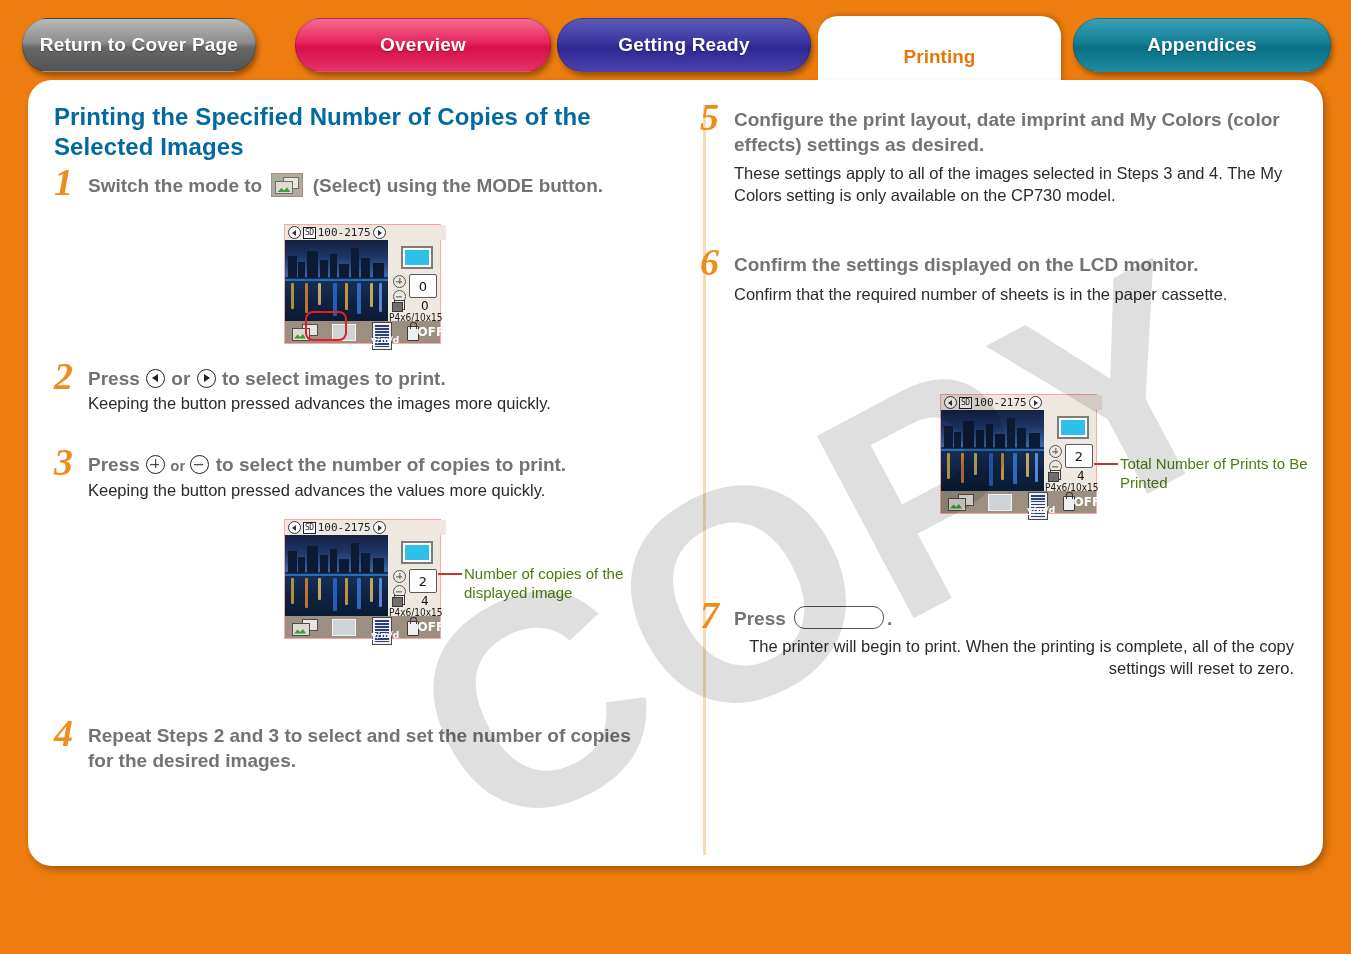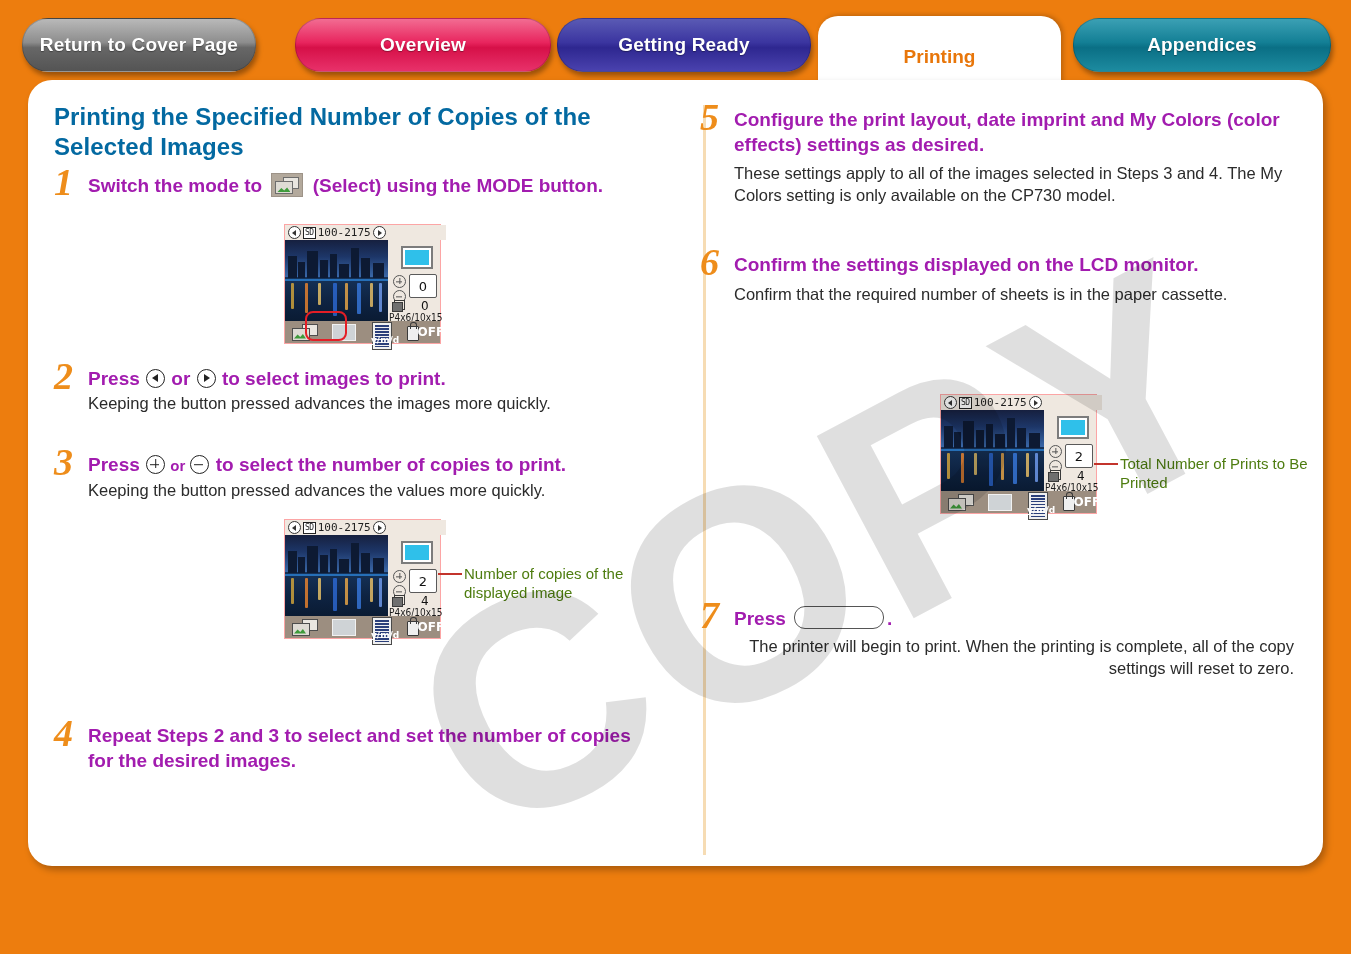--- a/index.html
+++ b/index.html
@@ -68,21 +68,21 @@
     line-height: 1.23; letter-spacing: .1px;
   }
   .step { position: relative; margin-top: 14px; }
   .stepnum {
     position: absolute; left: 0; top: -10px;
     color: #EE8D1B; font-size: 38px; font-weight: bold;
     font-family: "Liberation Serif", serif; font-style: italic;
     line-height: 1;
   }
   .stephead {
-    margin-left: 34px; font-size: 19px; font-weight: bold; color: #a21caf;
+    margin-left: 34px; font-size: 19px; font-weight: bold; color: #737373;
     line-height: 1.3;
   }
   .stepbody {
     margin-left: 34px; font-size: 16.5px; color: #2b2b2b; line-height: 1.33;
     margin-top: 2px;
   }
 
   
   .gbtn {
     display: inline-block; width: 17px; height: 17px; border-radius: 50%;

